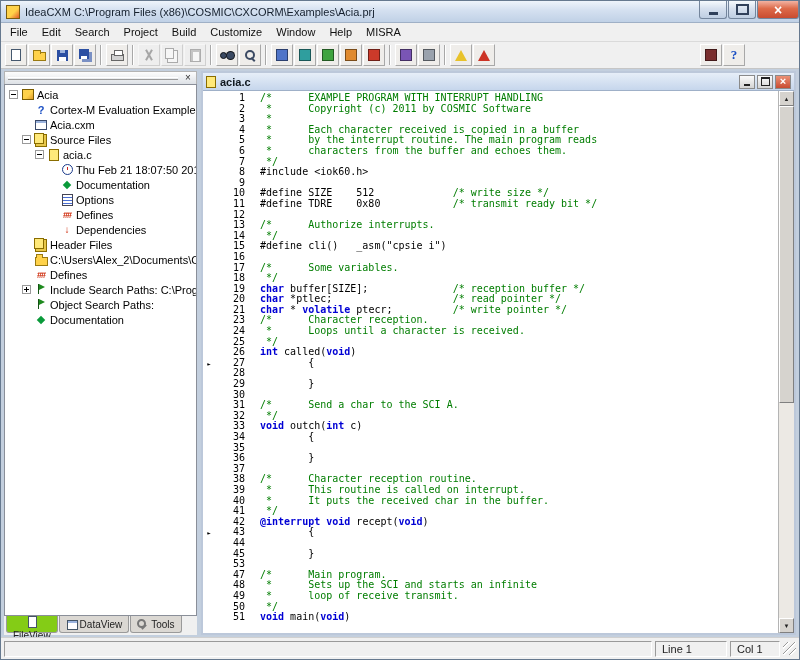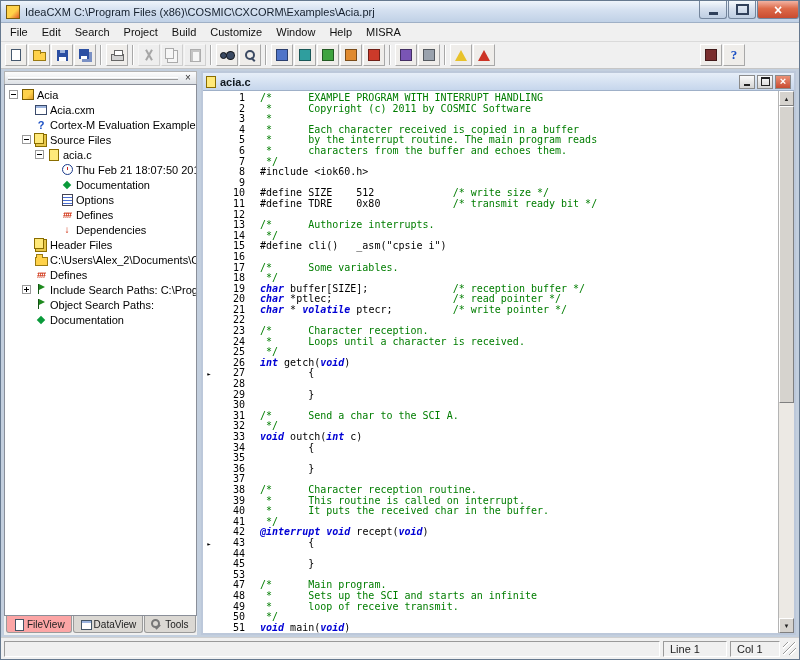--- a/index.html
+++ b/index.html
@@ -111,21 +111,21 @@
   .tico-folder::before{content:"";width:11px;height:7px;background:var(--folder-yellow,#ffd24a);border:1px solid #9a7a10;margin-top:3px;}
   .tico-folder::after{content:"";position:absolute;top:1px;left:2px;width:5px;height:3px;
     background:var(--folder-yellow,#ffd24a);border:1px solid #9a7a10;border-bottom:none;}
   .tico-flag::before{content:"";position:absolute;left:4px;top:1px;width:1px;height:10px;background:#145214;}
   .tico-flag::after{content:"";position:absolute;left:5px;top:1px;width:0;height:0;
     border-top:3px solid transparent;border-bottom:3px solid transparent;border-left:6px solid #1e8a1e;}
 
   .panel-tabs{height:19px;flex:none;display:flex;align-items:flex-start;background:#f0f0f0;padding-left:2px;}
   .ptab{height:17px;display:flex;align-items:center;gap:3px;padding:0 6px;font-size:10px;
     border:1px solid #9a9a9a;border-top:none;background:#dbd8d3;border-radius:0 0 3px 3px;margin-right:1px;color:#222;}
-  .ptab.active{background:#fca5a5;}
+  .ptab.active{background:#84cc16;flex-direction:column;}
   .tabico{width:11px;height:11px;position:relative;flex:none;}
   .tabico-tab-file::before{content:"";position:absolute;left:2px;top:0;width:7px;height:10px;background:#fff;border:1px solid #456;}
   .tabico-tab-data::before{content:"";position:absolute;left:1px;top:1px;width:9px;height:8px;background:#fff;
     border:1px solid #456;box-shadow:inset 0 2px 0 #9cb4de;}
   .tabico-tab-tools::before{content:"";position:absolute;top:0;left:0;width:5px;height:5px;border:2px solid #777;border-radius:50%;}
   .tabico-tab-tools::after{content:"";position:absolute;left:6px;top:5px;width:2px;height:6px;background:#777;transform:rotate(45deg);}
 
   .splitter{width:4px;flex:none;}
 
   
@@ -147,39 +147,39 @@
   .editor-body{flex:1;min-height:0;display:flex;background:#fff;}
   .code-area{flex:1;min-width:0;overflow:hidden;padding-top:2px;
     font-family:"DejaVu Sans Mono",monospace;font-size:10px;color:#000;}
   .code-row{display:flex;height:10.6px;line-height:10.6px;white-space:pre;}
   .row-marker{width:12px;flex:none;text-align:center;color:#000;}
   .row-marker.on::before{content:"►";font-size:6px;line-height:10.6px;}
   .row-num{width:30px;flex:none;text-align:right;}
   .row-gap{width:15px;flex:none;}
   .row-text{flex:1;overflow:hidden;}
   .tk-c{color:var(--comment,#007d00);}
-  .tk-k{color:var(--keyword,#0000d4);font-weight:bold;font-style:italic;}
+  .tk-k{color:var(--keyword,#0000d4);font-weight:bold;}
   .tk-p{color:#000;}
 
   .vscroll{width:16px;flex:none;display:flex;flex-direction:column;background:#ece9e4;border-left:1px solid #b4b4b4;}
   .sbv-btn{height:15px;flex:none;background:#d6d3ce;border:1px solid;border-color:#fff #808080 #808080 #fff;
     display:flex;align-items:center;justify-content:center;color:#222;}
   .sbv-btn.up::before{content:"▲";font-size:6px;}
   .sbv-btn.down::before{content:"▼";font-size:6px;}
   .sb-track{flex:1;position:relative;}
   .sb-thumb{position:absolute;left:0;right:0;top:0;height:58%;background:#d6d3ce;
     border:1px solid;border-color:#fff #808080 #808080 #fff;}
 
   
   .statusbar{height:22px;flex:none;display:flex;align-items:center;gap:3px;background:#f0f0f0;
     padding:0 3px;font-size:11px;color:#222;border-top:1px solid #d0d0d0;}
   .sb-panel{height:16px;display:flex;align-items:center;padding:0 6px;background:#f0f0f0;
     border:1px solid;border-color:#9a9a9a #ffffff #ffffff #9a9a9a;}
   .sb-panel.wide{flex:1;}
-  .sb-line{width:64px;}
+  .sb-line{width:72px;}
   .sb-col{width:50px;}
   .sb-grip{width:13px;height:13px;flex:none;
     background:repeating-linear-gradient(135deg,transparent 0 3px,#9a9a9a 3px 4px,#ffffff 4px 5px);}
 </style>
 </head>
 <body>
 
 <div class="win">
 
   <div class="titlebar">
@@ -285,27 +285,27 @@
         <div class="panel-close">×</div>
       </div>
       <div class="tree">
           <div class="tree-row" style="padding-left: 2px;">
             <span class="expander"></span>
             <span class="tico tico-project"></span>
             <span class="tree-label">Acia</span>
           </div>
           <div class="tree-row" style="padding-left: 15px;">
             <span class="expander hidden"></span>
+            <span class="tico tico-question"></span>
+            <span class="tree-label">Cortex-M Evaluation Example</span>
+          </div>
+          <div class="tree-row" style="padding-left: 15px;">
+            <span class="expander hidden"></span>
             <span class="tico tico-cxm"></span>
             <span class="tree-label">Acia.cxm</span>
-          </div>
-          <div class="tree-row" style="padding-left: 15px;">
-            <span class="expander hidden"></span>
-            <span class="tico tico-question"></span>
-            <span class="tree-label">Cortex-M Evaluation Example</span>
           </div>
           <div class="tree-row" style="padding-left: 15px;">
             <span class="expander"></span>
             <span class="tico tico-stack"></span>
             <span class="tree-label">Source Files</span>
           </div>
           <div class="tree-row" style="padding-left: 28px;">
             <span class="expander"></span>
             <span class="tico tico-filec"></span>
             <span class="tree-label">acia.c</span>
@@ -411,25 +411,24 @@
               <div class="code-row"><span class="row-marker"></span><span class="row-num">12</span><span class="row-gap"></span><span class="row-text"></span></div>
               <div class="code-row"><span class="row-marker"></span><span class="row-num">13</span><span class="row-gap"></span><span class="row-text"><span class="tk-c">/*      Authorize interrupts.</span></span></div>
               <div class="code-row"><span class="row-marker"></span><span class="row-num">14</span><span class="row-gap"></span><span class="row-text"><span class="tk-c"> */</span></span></div>
               <div class="code-row"><span class="row-marker"></span><span class="row-num">15</span><span class="row-gap"></span><span class="row-text"><span class="tk-p">#define cli()   _asm("cpsie i")</span></span></div>
               <div class="code-row"><span class="row-marker"></span><span class="row-num">16</span><span class="row-gap"></span><span class="row-text"></span></div>
               <div class="code-row"><span class="row-marker"></span><span class="row-num">17</span><span class="row-gap"></span><span class="row-text"><span class="tk-c">/*      Some variables.</span></span></div>
               <div class="code-row"><span class="row-marker"></span><span class="row-num">18</span><span class="row-gap"></span><span class="row-text"><span class="tk-c"> */</span></span></div>
               <div class="code-row"><span class="row-marker"></span><span class="row-num">19</span><span class="row-gap"></span><span class="row-text"><span class="tk-k">char</span><span class="tk-p"> buffer[SIZE];              </span><span class="tk-c">/* reception buffer */</span></span></div>
               <div class="code-row"><span class="row-marker"></span><span class="row-num">20</span><span class="row-gap"></span><span class="row-text"><span class="tk-k">char</span><span class="tk-p"> *ptlec;                    </span><span class="tk-c">/* read pointer */</span></span></div>
               <div class="code-row"><span class="row-marker"></span><span class="row-num">21</span><span class="row-gap"></span><span class="row-text"><span class="tk-k">char</span><span class="tk-p"> * </span><span class="tk-k">volatile</span><span class="tk-p"> ptecr;          </span><span class="tk-c">/* write pointer */</span></span></div>
-              <div class="code-row"><span class="row-marker"></span><span class="row-num">22</span><span class="row-gap"></span><span class="row-text"></span></div>
               <div class="code-row"><span class="row-marker"></span><span class="row-num">23</span><span class="row-gap"></span><span class="row-text"><span class="tk-c">/*      Character reception.</span></span></div>
               <div class="code-row"><span class="row-marker"></span><span class="row-num">24</span><span class="row-gap"></span><span class="row-text"><span class="tk-c"> *      Loops until a character is received.</span></span></div>
               <div class="code-row"><span class="row-marker"></span><span class="row-num">25</span><span class="row-gap"></span><span class="row-text"><span class="tk-c"> */</span></span></div>
-              <div class="code-row"><span class="row-marker"></span><span class="row-num">26</span><span class="row-gap"></span><span class="row-text"><span class="tk-k">int</span><span class="tk-p"> getch(</span><span class="tk-k">void</span><span class="tk-p">)</span></span></div>
+              <div class="code-row"><span class="row-marker"></span><span class="row-num">26</span><span class="row-gap"></span><span class="row-text"><span class="tk-k">int</span><span class="tk-p"> called(</span><span class="tk-k">void</span><span class="tk-p">)</span></span></div>
               <div class="code-row"><span class="row-marker on"></span><span class="row-num">27</span><span class="row-gap"></span><span class="row-text"><span class="tk-p">        {</span></span></div>
               <div class="code-row"><span class="row-marker"></span><span class="row-num">28</span><span class="row-gap"></span><span class="row-text"></span></div>
               <div class="code-row"><span class="row-marker"></span><span class="row-num">29</span><span class="row-gap"></span><span class="row-text"><span class="tk-p">        }</span></span></div>
               <div class="code-row"><span class="row-marker"></span><span class="row-num">30</span><span class="row-gap"></span><span class="row-text"></span></div>
               <div class="code-row"><span class="row-marker"></span><span class="row-num">31</span><span class="row-gap"></span><span class="row-text"><span class="tk-c">/*      Send a char to the SCI A.</span></span></div>
               <div class="code-row"><span class="row-marker"></span><span class="row-num">32</span><span class="row-gap"></span><span class="row-text"><span class="tk-c"> */</span></span></div>
               <div class="code-row"><span class="row-marker"></span><span class="row-num">33</span><span class="row-gap"></span><span class="row-text"><span class="tk-k">void</span><span class="tk-p"> outch(</span><span class="tk-k">int</span><span class="tk-p"> c)</span></span></div>
               <div class="code-row"><span class="row-marker"></span><span class="row-num">34</span><span class="row-gap"></span><span class="row-text"><span class="tk-p">        {</span></span></div>
               <div class="code-row"><span class="row-marker"></span><span class="row-num">35</span><span class="row-gap"></span><span class="row-text"></span></div>
               <div class="code-row"><span class="row-marker"></span><span class="row-num">36</span><span class="row-gap"></span><span class="row-text"><span class="tk-p">        }</span></span></div>

